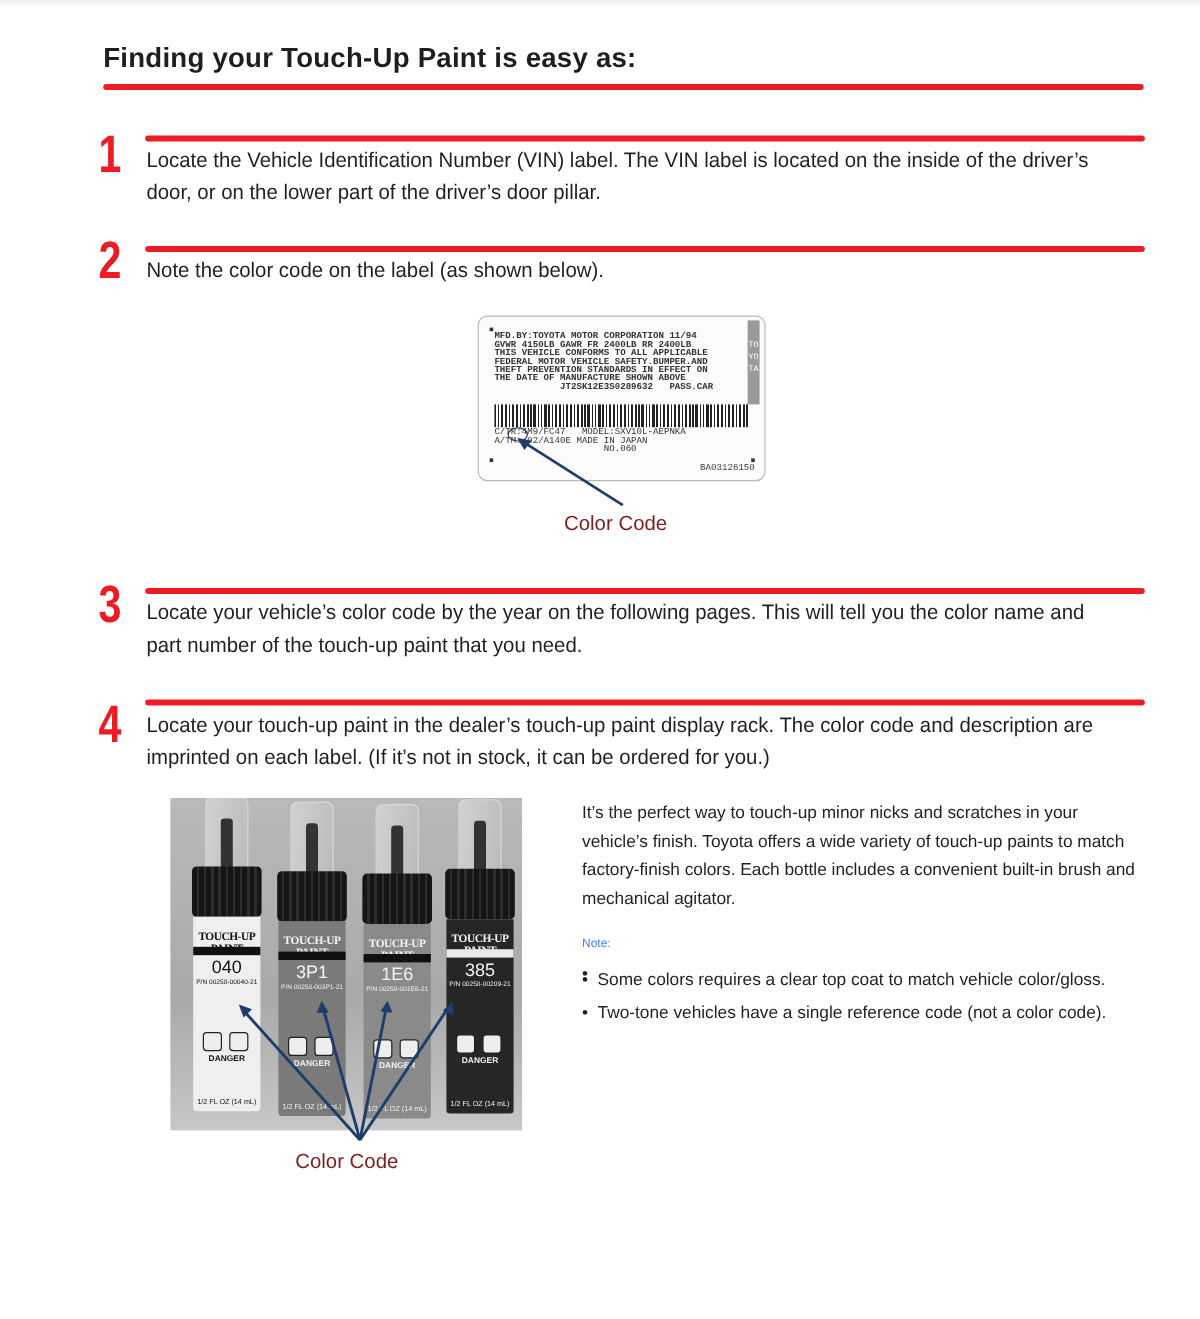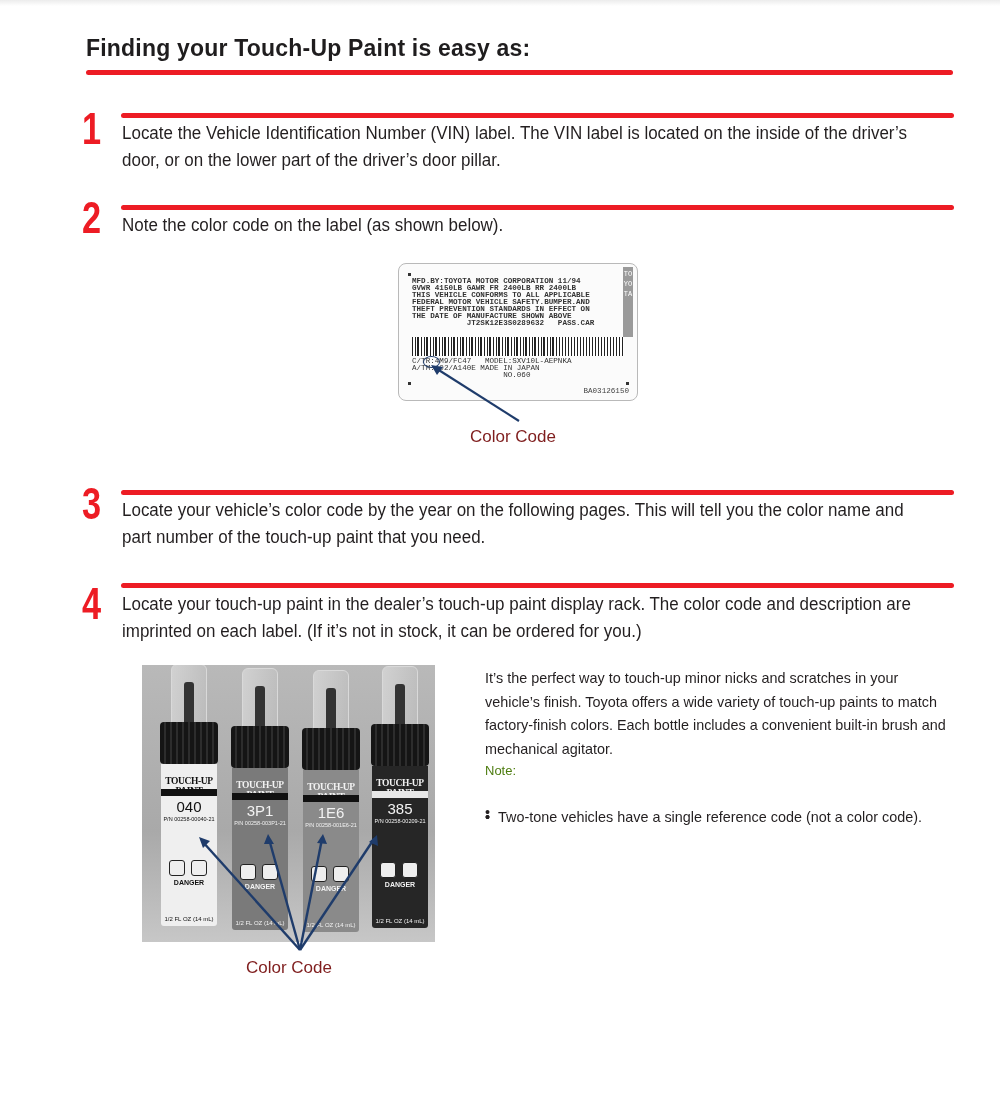--- a/index.html
+++ b/index.html
@@ -21,21 +21,21 @@
   .step-text { position: absolute; left: 122px; width: 840px; font-size: 17.5px; line-height: 27px;
     color: #231f20; transform: scaleX(0.97); transform-origin: left top; }
 
   
   .vin-label { position: absolute; left: 398px; top: 263px; width: 240px; height: 138px;
     border: 1px solid #b9b9b9; border-radius: 8px; background: #fbfbfb; overflow: hidden; }
   .vin-text { position: absolute; left: 13px; top: 14px; font-family: "Liberation Mono", monospace;
     font-size: 7.6px; line-height: 7px; color: #333; white-space: pre; transform: scaleX(1.0); font-weight: bold; }
   .vin-side { position: absolute; right: 4px; top: 3px; width: 10px; height: 70px; background: #9a9a9a;
     color: #fff; font-size: 7px; font-family: "Liberation Mono", monospace; line-height: 10px;
-    text-align: center; word-break: break-all; padding-top: 2px; }
+    text-align: center; word-break: break-all; padding-top: 16px; }
   .barcode { position: absolute; left: 13px; top: 73px; width: 212px; height: 19px;
     background: repeating-linear-gradient(90deg, #222 0 1.5px, #fff 1.5px 3px, #222 3px 4px, #fff 4px 5.5px, #222 5.5px 7.5px, #fff 7.5px 9px); }
   .vin-lower { position: absolute; left: 13px; top: 94px; font-family: "Liberation Mono", monospace;
     font-size: 7.6px; line-height: 7px; color: #333; white-space: pre; }
   .vin-serial { position: absolute; right: 8px; bottom: 5px; font-family: "Liberation Mono", monospace;
     font-size: 7.6px; color: #444; }
   .vin-dot { position: absolute; width: 3px; height: 3px; background: #333; }
   .vin-circle { position: absolute; left: 24px; top: 92px; width: 17px; height: 12px;
     border: 1px solid #1f3c6b; border-radius: 50%; }
   .vin-arrow { position: absolute; left: 398px; top: 263px; width: 240px; height: 175px; pointer-events: none; }
@@ -56,21 +56,21 @@
   .bottle .band { position: absolute; left: 0; top: 25px; width: 100%; height: 7px; background: #111; }
   .bottle .code { position: absolute; left: 0; top: 34px; width: 100%; text-align: center; font-size: 15px; }
   .bottle .pn { position: absolute; left: 0; top: 52px; width: 100%; text-align: center; font-size: 5.5px; }
   .bottle .hazard { position: absolute; top: 96px; width: 16px; height: 16px; border: 1.5px solid #222; border-radius: 3px; background: #eee; }
   .bottle .danger { position: absolute; left: 0; top: 115px; width: 100%; text-align: center; font-size: 7px; font-weight: bold; }
   .bottle .vol { position: absolute; left: 0; bottom: 4px; width: 100%; text-align: center; font-size: 6px; }
   .photo-arrows { position: absolute; left: 142px; top: 665px; width: 293px; height: 290px; pointer-events: none; }
 
   
   .desc { position: absolute; left: 485px; top: 667px; width: 470px; font-size: 14.4px; line-height: 23.5px; color: #231f20; }
-  .note-head { position: absolute; left: 485px; top: 763px; font-size: 13px; color: #4d7c0f; }
+  .note-head { position: absolute; left: 485px; top: 781px; font-size: 10px; color: #3b82f6; }
   .notes { position: absolute; left: 485px; top: 802px; width: 470px; list-style: none; }
   .notes li { position: relative; padding-left: 13px; font-size: 14.4px; line-height: 21.5px; margin-bottom: 5px; color: #231f20; }
   .notes li .bullet { position: absolute; left: 0; top: 0; }
 </style>
 </head>
 <body>
 
 <div class="top-fade"></div>
 
 <h1 class="title">Finding your Touch-Up Paint is easy as:</h1>
@@ -190,15 +190,15 @@
     <polygon points="181,169 185,179 175,178" stroke="none"></polygon>
     <polygon points="235,170 236,181 227,177" stroke="none"></polygon>
   </g>
 </svg>
 <div class="caption" style="left:246px; top:958px;">Color Code</div>
 
 <p class="desc">It’s the perfect way to touch-up minor nicks and scratches in your vehicle’s finish. Toyota offers a wide variety of touch-up paints to match factory-finish colors. Each bottle includes a convenient built-in brush and mechanical agitator.</p>
 <div class="note-head">Note:</div>
 <ul class="notes">
   <li><span class="bullet">•</span></li>
-  <li><span class="bullet">•</span></li>
+  <li><span class="bullet">•</span><span>Some colors requires a clear top coat to match vehicle color/gloss.</span></li>
   <li><span class="bullet">•</span><span>Two-tone vehicles have a single reference code (not a color code).</span></li>
 </ul>
 
 </body></html>

